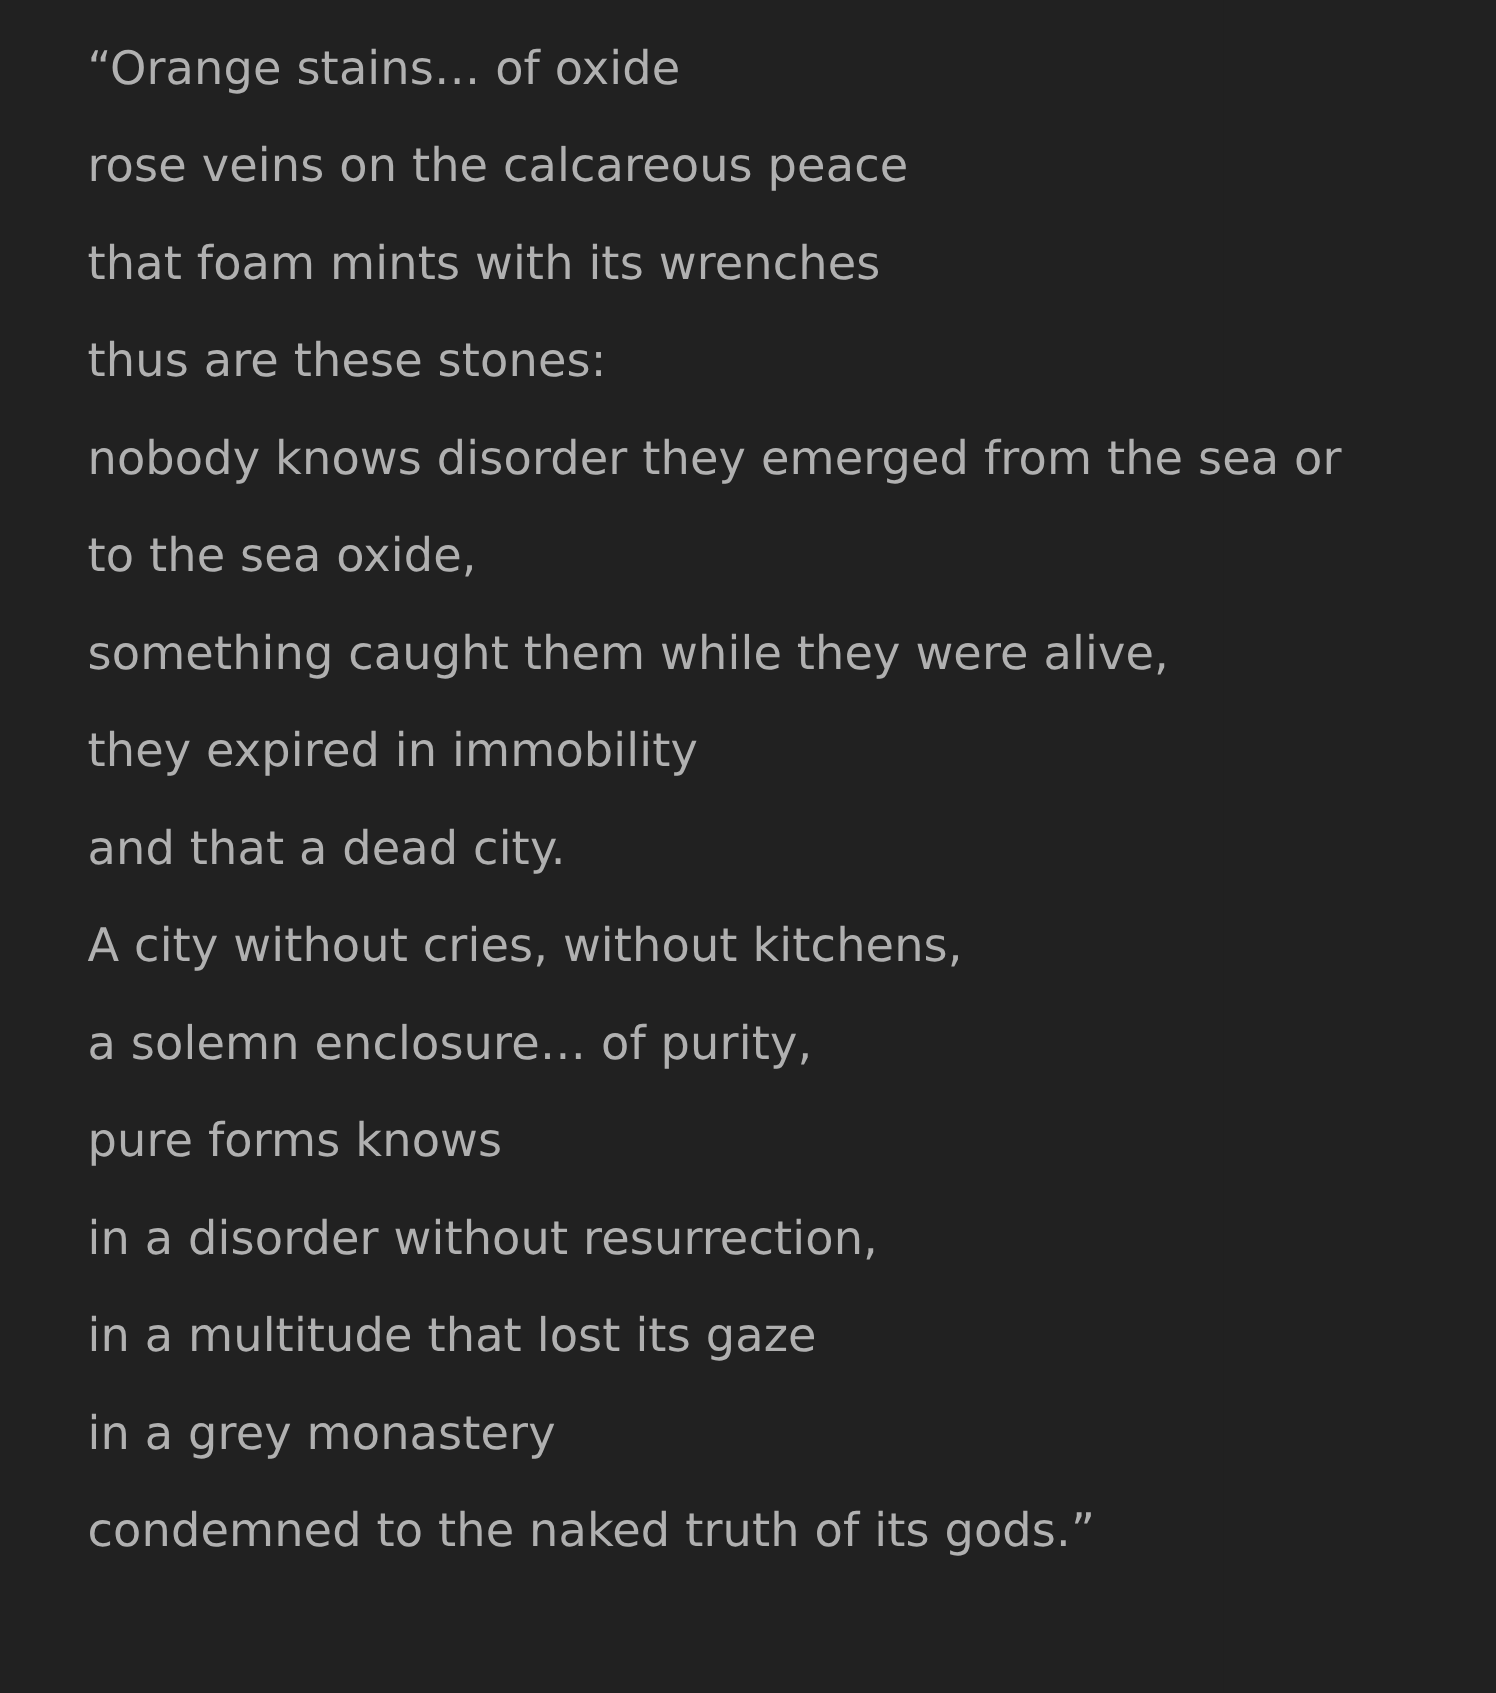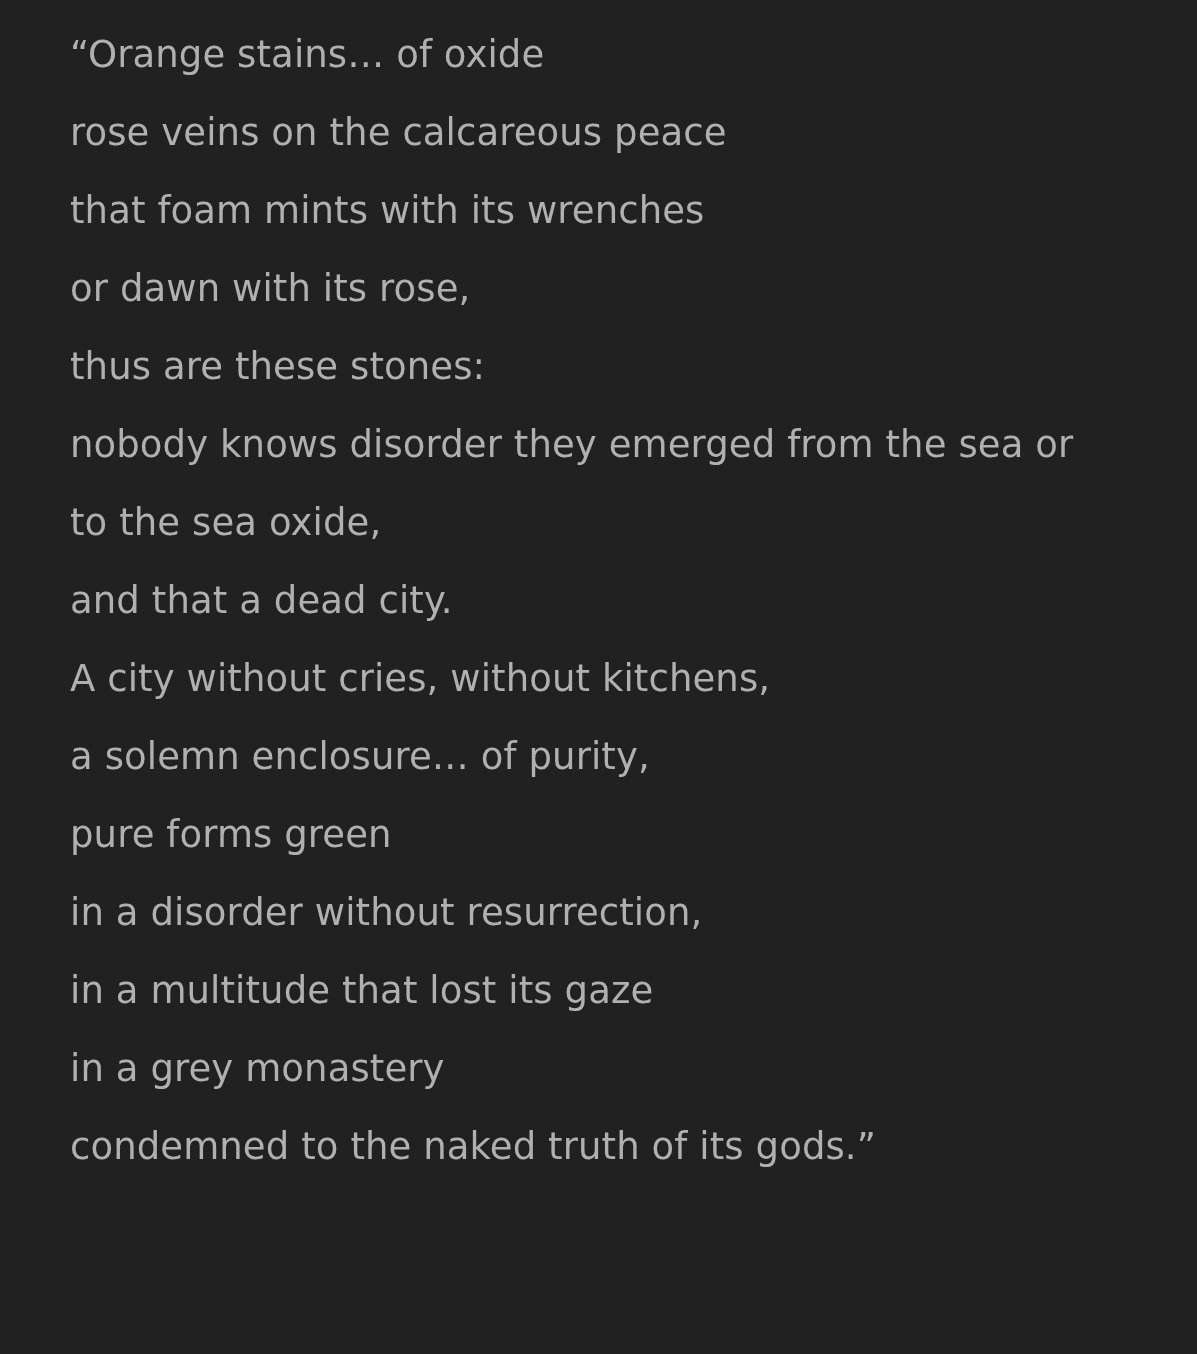--- a/index.html
+++ b/index.html
@@ -30,25 +30,26 @@
     white-space: pre;
   }
 </style>
 </head>
 <body>
 
 <div class="poem">
   <div class="poem-line">“Orange stains… of oxide</div>
   <div class="poem-line">rose veins on the calcareous peace</div>
   <div class="poem-line">that foam mints with its wrenches</div>
-  <div class="poem-line">or dawn with its rose,</div>
   <div class="poem-line">thus are these stones:</div>
   <div class="poem-line">nobody knows disorder they emerged from the sea or</div>
   <div class="poem-line">to the sea oxide,</div>
+  <div class="poem-line">something caught them while they were alive,</div>
+  <div class="poem-line">they expired in immobility</div>
   <div class="poem-line">and that a dead city.</div>
   <div class="poem-line">A city without cries, without kitchens,</div>
   <div class="poem-line">a solemn enclosure… of purity,</div>
-  <div class="poem-line">pure forms green</div>
+  <div class="poem-line">pure forms knows</div>
   <div class="poem-line">in a disorder without resurrection,</div>
   <div class="poem-line">in a multitude that lost its gaze</div>
   <div class="poem-line">in a grey monastery</div>
   <div class="poem-line">condemned to the naked truth of its gods.”</div>
 </div>
 
 </body></html>

